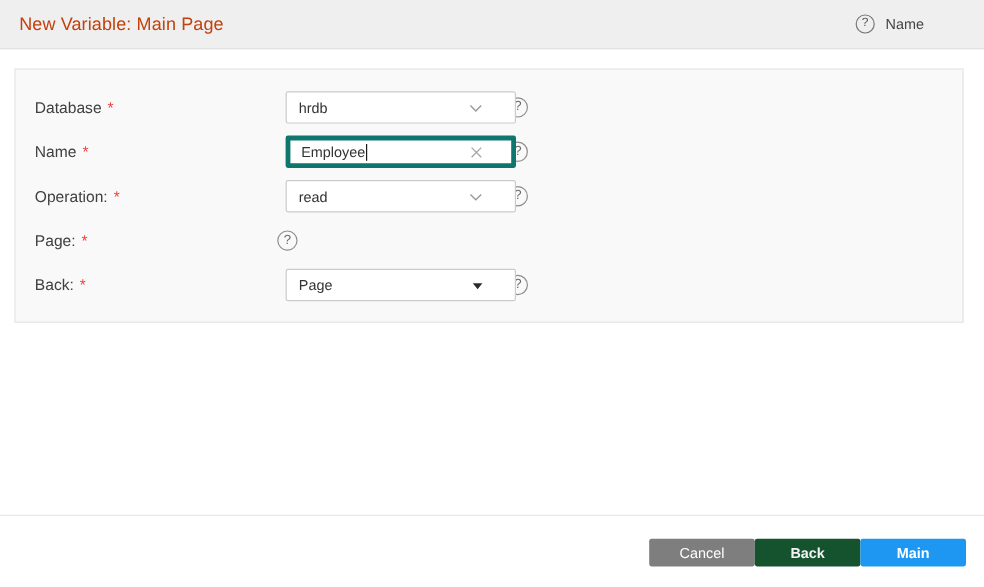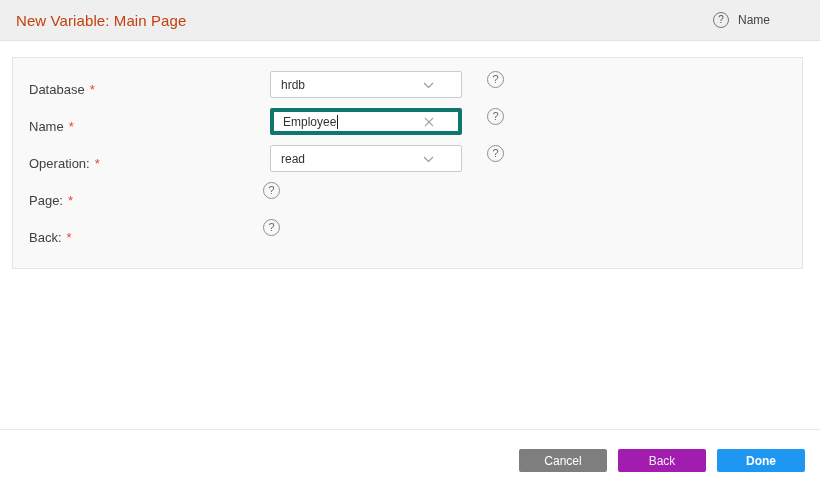--- a/index.html
+++ b/index.html
@@ -45,23 +45,22 @@
   
   .panel {
     position: absolute; left: 12px; top: 57px;
     width: 791px; height: 212px;
     background: #f9f9f9;
     border: 1px solid #e5e5e5;
     padding-top: 13px;
   }
   .form-row {
     height: 37px;
-    display: flex; 
+    display: flex; align-items: center;
     padding-left: 16px;
-    gap: 32px;
   }
   .field-label-wrap {
     flex: 0 0 190px;
     display: flex; align-items: center;
     font-size: 13px; color: #404040;
   }
   .req { color: #e8433f; margin-left: 5px; font-size: 13px; }
 
   .control { position: relative; width: 192px; height: 27px; }
   .box {
@@ -119,32 +118,32 @@
     cursor: pointer;
   }
 
   
   .footer-sep {
     position: absolute; left: 0; right: 0; top: 429px;
     height: 1px; background: #e7e7e7;
   }
   .footer-buttons {
     position: absolute; top: 449px; right: 15px;
-    display: flex; gap: 11px;
+    display: flex; 
   }
   .btn {
     width: 88px; height: 23px;
     border: none; border-radius: 2px;
     font-family: "Liberation Sans", sans-serif;
     font-size: 12px;
     cursor: pointer;
     display: flex; align-items: center; justify-content: center;
   }
   .btn-cancel { background: #7e7e7e; color: #ffffff; }
-  .btn-back   { background: #a21caf; color: #f2f2f2; }
+  .btn-back   { background: #14532d; color: #f2f2f2; font-weight: bold; }
   .btn-done   { background: #1e97f2; color: #ffffff; font-weight: bold; }
 </style>
 </head>
 <body>
 
 <div class="page">
 
   <div class="header">
     <div class="header-title">New Variable: Main Page</div>
     <div class="header-help">
@@ -211,25 +210,31 @@
         <span class="req">*</span>
       </div>
       <div class="row-help">?</div>
     </div>
 
     <div class="form-row">
       <div class="field-label-wrap">
         <span>Back:</span>
         <span class="req">*</span>
       </div>
+      <div class="control">
+        <div class="box">
+          <span>Page</span>
+        </div>
+        <span class="tri-down"></span>
+      </div>
       <div class="row-help">?</div>
     </div>
 
   </div>
 
   <div class="footer-sep"></div>
   <div class="footer-buttons">
     <button class="btn btn-cancel">Cancel</button>
     <button class="btn btn-back">Back</button>
-    <button class="btn btn-done">Done</button>
+    <button class="btn btn-done">Main</button>
   </div>
 
 </div>
 
 </body></html>

